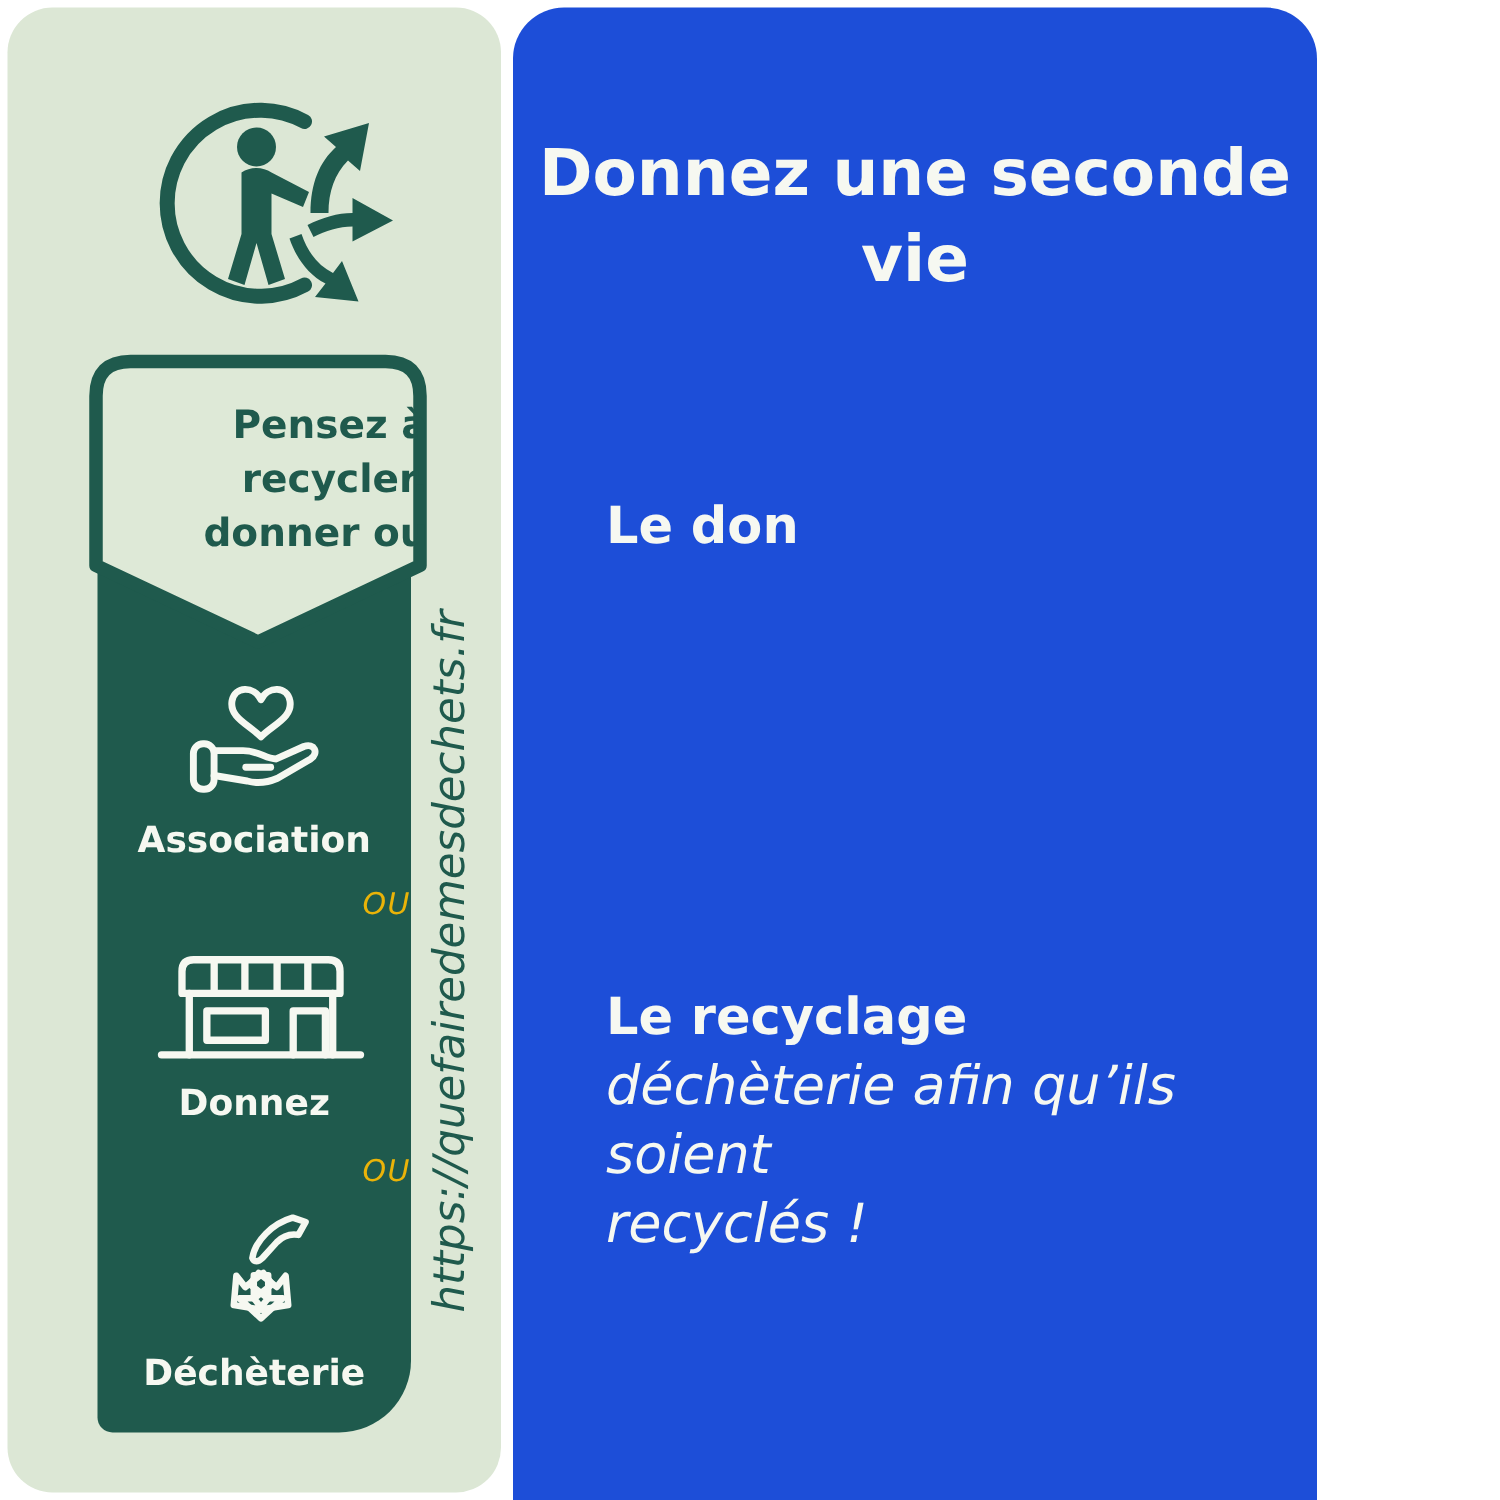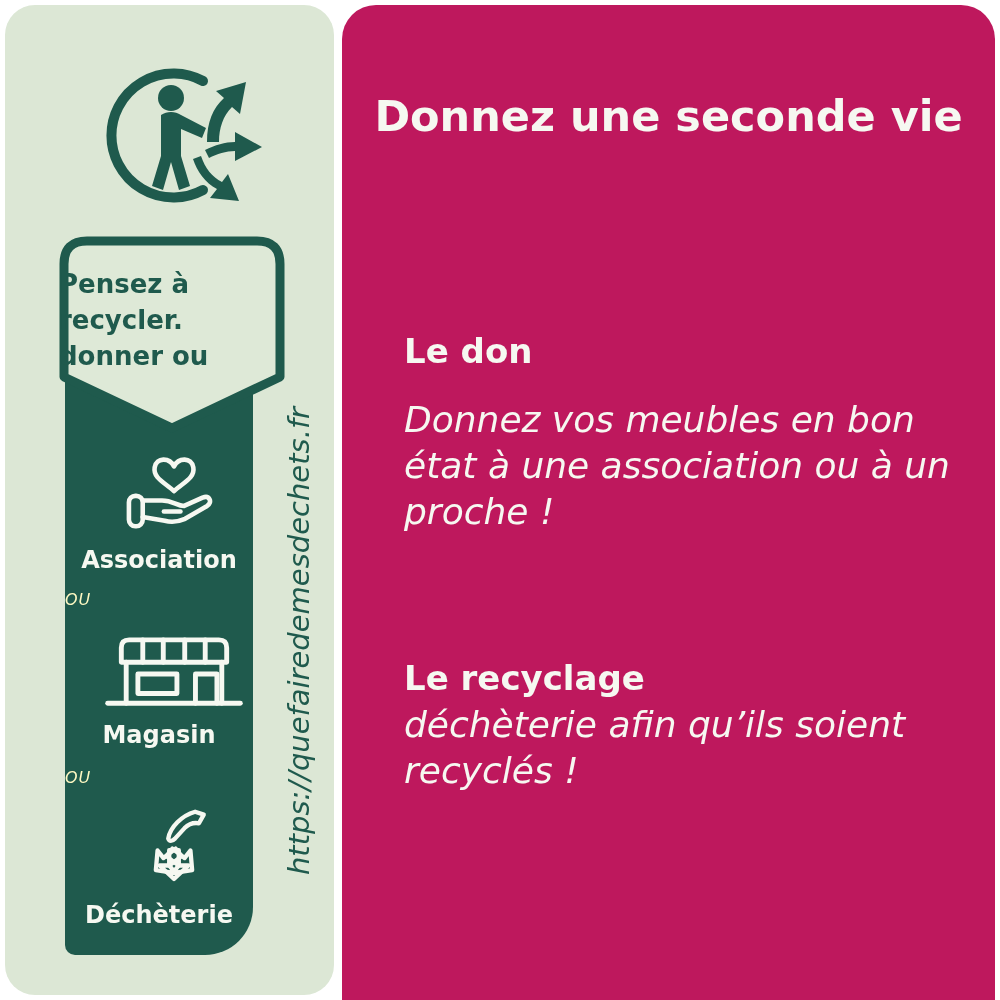--- a/index.html
+++ b/index.html
@@ -21,21 +21,21 @@
     border-radius: 30px;
   }
   .triman {
     position: absolute;
     left: 87px; top: 53px;
     width: 172px; height: 155px;
   }
   .column {
     position: absolute;
     left: 60px; top: 363px;
-    width: 188px; height: 587px;
+    width: 209px; height: 587px;
     background: #1f5a4d;
     border-radius: 6px 6px 48px 10px;
   }
   .column .opt-icon { position: absolute; }
   .icon-handheart { left: 57px; top: 80px;  width: 104px; height: 92px; }
   .icon-store     { left: 34px; top: 265px; width: 150px; height: 80px; }
   .icon-dech      { left: 61px; top: 438px; width: 96px;  height: 96px; }
   .opt-label {
     position: absolute;
     width: 100%;
@@ -43,40 +43,40 @@
     color: #f6f8f1;
     font-weight: 700;
     font-size: 24px;
   }
   .lbl-association { top: 178px; }
   .lbl-magasin     { top: 353px; }
   .lbl-dechetterie { top: 533px; }
   .sep {
     position: absolute;
     width: 100%;
-    text-align: left;
-    color: #fef9c3;
+    text-align: right;
+    color: #eab308;
     font-style: italic;
-    font-size: 16px;
+    font-size: 20px;
     letter-spacing: 1px;
   }
   .sep-1 { top: 222px; }
   .sep-2 { top: 400px; }
   
   .badge {
     position: absolute;
     left: 54px; top: 231px;
     width: 226px; height: 198px;
   }
   .badge svg { position: absolute; left: 0; top: 0; width: 100%; height: 100%; }
   .badge-text {
     position: absolute;
     left: 0; top: 30px;
     width: 100%;
-    text-align: left;
+    text-align: right;
     color: #1f5a4d;
     font-weight: 700;
     font-size: 26px;
     line-height: 36px;
   }
   
   .url {
     position: absolute;
     left: 58px; top: 620px;
     width: 470px; height: 32px;
@@ -85,22 +85,22 @@
     text-align: center;
     color: #1f5a4d;
     font-style: italic;
     font-size: 29px;
     white-space: nowrap;
   }
   
   .dark-panel {
     position: absolute;
     left: 342px; top: 5px;
-    width: 653px; height: 995px;
-    background: #be185d;
+    width: 536px; height: 995px;
+    background: #1d4ed8;
     border-radius: 34px 34px 0 0;
     color: #f6f8f1;
   }
   .title {
     position: absolute;
     left: 0; top: 83px;
     width: 100%;
     text-align: center;
     font-weight: 700;
     font-size: 43px;
@@ -160,21 +160,21 @@
       <div class="sep sep-1">OU</div>
 
       <svg class="opt-icon icon-store" viewBox="0 0 150 82">
         <path class="stroke-w" d="M21 30 V15 Q21 7 29 7 H121 Q129 7 129 15 V30 Z"></path>
         <path class="stroke-w" d="M43 7 V30 M64 7 V30 M86 7 V30 M107 7 V30"></path>
         <path class="stroke-w" d="M26 30 V72 M124 30 V72"></path>
         <rect class="stroke-w" x="38" y="42" width="40" height="20"></rect>
         <path class="stroke-w" d="M97 72 V42 H119 V72"></path>
         <path class="stroke-w" d="M7 72 H143"></path>
       </svg>
-      <div class="opt-label lbl-magasin">Magasin</div>
+      <div class="opt-label lbl-magasin">Donnez</div>
 
       <div class="sep sep-2">OU</div>
 
       <svg class="opt-icon icon-dech" viewBox="0 0 100 100">
         <path class="stroke-w" style="stroke-width:4.5" d="M44 34 C46 22 58 10 72 6 L81 9 L76 18 C70 17 65 19 61 23 L51 34 C48 37 45 37 44 34 Z"></path>
         <path class="stroke-w" style="stroke-width:4.5" d="M45 46 H55 V62 H65 L50 76 L35 62 H45 Z"></path>
         <g transform="rotate(52 50 52)">
           <path class="stroke-w" style="stroke-width:4.5" d="M45 46 H55 V62 H65 L50 76 L35 62 H45 Z"></path>
         </g>
         <g transform="rotate(-52 50 52)">
@@ -198,25 +198,20 @@
     <div class="url">https://quefairedemesdechets.fr</div>
   </div>
 
   <div class="dark-panel">
 
     <div class="title">
       <div>Donnez une seconde vie</div>
     </div>
 
     <div class="sec-heading h-don">Le don</div>
-    <div class="sec-body b-don">
-      <div>Donnez vos meubles en bon</div>
-      <div>état à une association ou à un</div>
-      <div>proche !</div>
-    </div>
 
     <div class="sec-heading h-rec">Le recyclage</div>
     <div class="sec-body b-rec">
       <div>déchèterie afin qu’ils soient</div>
       <div>recyclés !</div>
     </div>
   </div>
 </div>
 
 </body></html>

